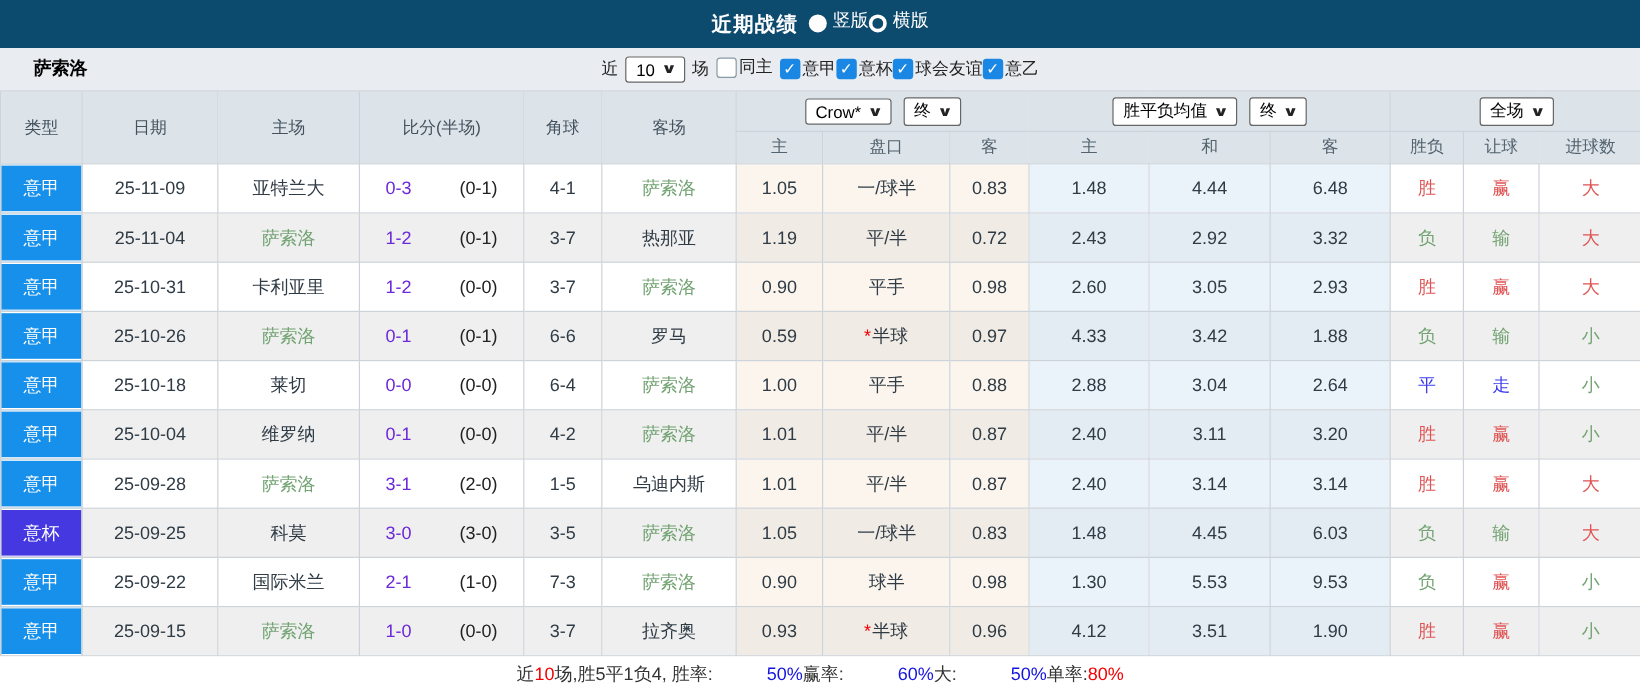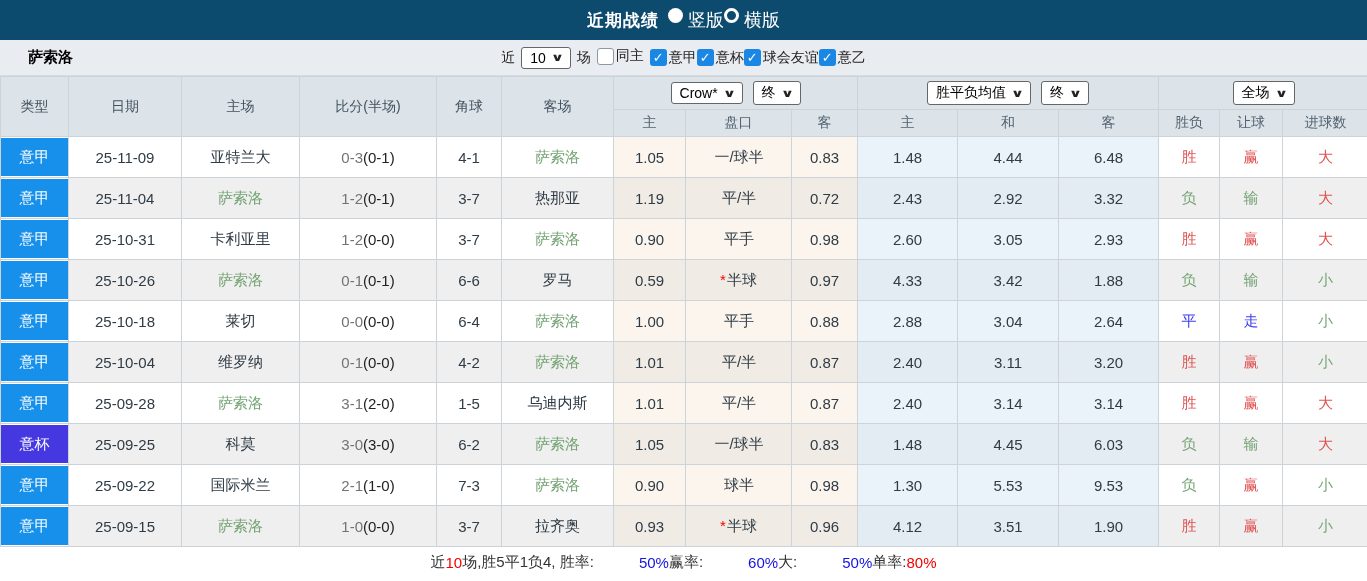--- a/index.html
+++ b/index.html
@@ -8,21 +8,21 @@
     width:1367px; height:581px; overflow:hidden;
     font-family:"Liberation Sans","DejaVu Sans",sans-serif;
     background:#fff; color:#333;
   }
   
   .topbar {
     height:40px; background:#0c4a6e; color:#fff;
     display:flex; align-items:center; justify-content:center; gap:9px;
   }
   .topbar .title { font-weight:bold; font-size:17px; letter-spacing:1px; }
-  .radio-item { display:inline-flex; align-items:flex-start; gap:5px; font-size:18px; cursor:pointer; }
+  .radio-item { display:inline-flex; align-items:flex-end; gap:5px; font-size:15px; cursor:pointer; }
   .radio { width:15px; height:15px; border-radius:50%; display:inline-block; }
   .radio.sel { background:#fff; }
   .radio.unsel { width:15px; height:15px; border:3.5px solid #fff; background:transparent; }
   
   .filterbar {
     height:36px; background:#e9edf1; position:relative;
     display:flex; align-items:center; justify-content:center; gap:6px;
     font-size:14px; color:#222; border-bottom:1px solid #d5dce2;
   }
   .team-name { position:absolute; left:28px; font-weight:bold; font-size:15px; color:#000; }
@@ -53,22 +53,22 @@
   tbody td.blue { background:#eaf3f9; }
   tbody tr:nth-child(even) td.blue { background:#e3ecf2; }
   td.type-cell { padding:0; }
   .type-badge {
     height:100%; display:flex; align-items:center; justify-content:center;
     color:#fff; font-size:15px; border-top:1px solid #fff; border-bottom:1px solid #fff;
   }
   .type-badge.blue { background:#1690ea; }
   .type-badge.purple { background:#4538e0; }
   .green-team { color:#72a372; }
-  .score-red { color:#737373;text-align:center; }
-  .score-half { color:#222; }
+  .score-red { color:#6d28d9;text-align:center; }
+  .score-half { color:#222;padding-left:40px; }
   .star { color:#f50000; margin-right:1px; }
   .c-red { color:#e05353; }
   .c-green { color:#72a372; }
   .c-blue { color:#3b3bef; }
   
   .footer {
     height:30px; display:flex; align-items:center; justify-content:center;
     font-size:15px; background:#fff;
   }
   .footer .f-dark { color:#333; }
@@ -321,21 +321,21 @@
     <td class="c-red">赢</td>
     <td class="c-red">大</td>
   </tr>
       <tr>
     <td class="type-cell">
           <div class="type-badge purple">意杯</div>
         </td>
     <td>25-09-25</td>
     <td>科莫</td>
     <td><span class="score-red">3-0</span><span class="score-half">(3-0)</span></td>
-    <td>6-2</td>
+    <td>3-5</td>
     <td class="green-team">萨索洛</td>
     <td class="cream">1.05</td>
     <td class="cream"><span class="star"></span><span>一/球半</span></td>
     <td class="cream">0.83</td>
     <td class="blue">1.48</td>
     <td class="blue">4.45</td>
     <td class="blue">6.03</td>
     <td class="c-green">负</td>
     <td class="c-green">输</td>
     <td class="c-red">大</td>

